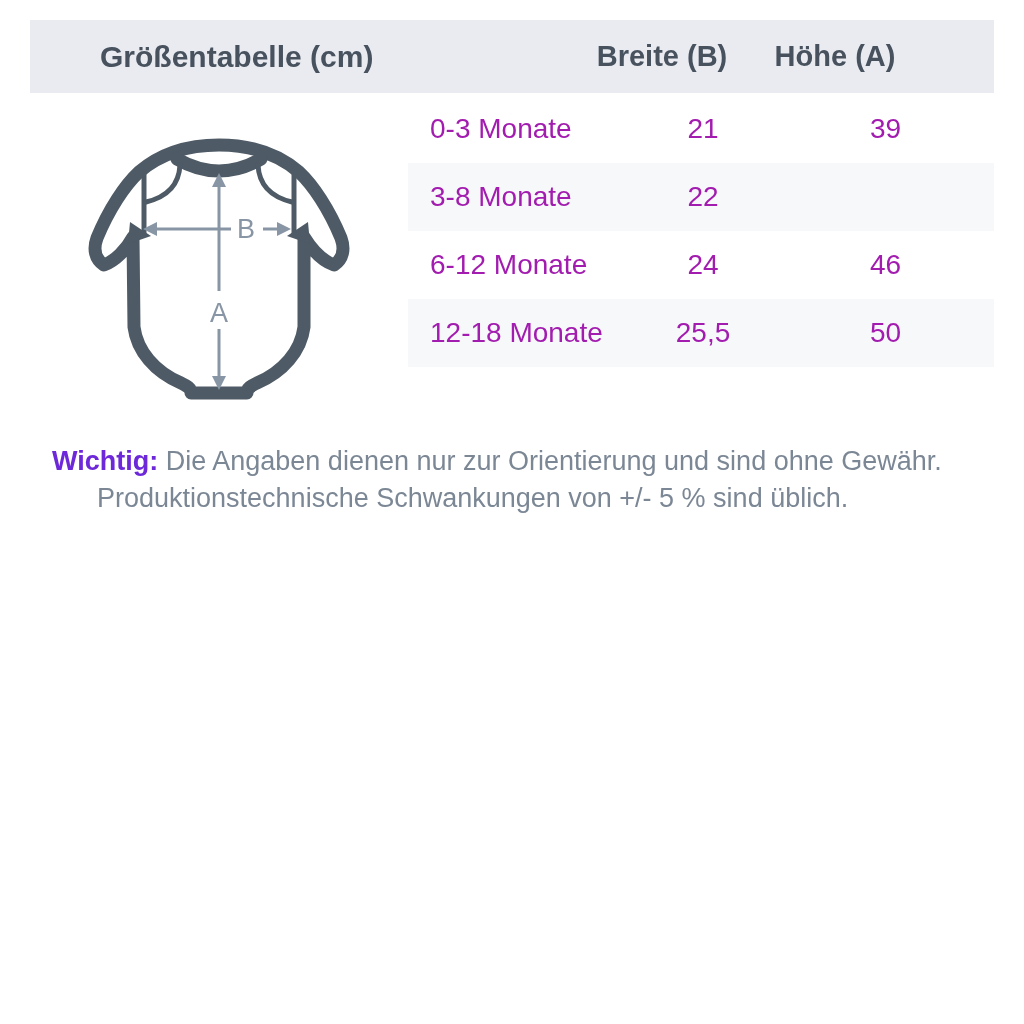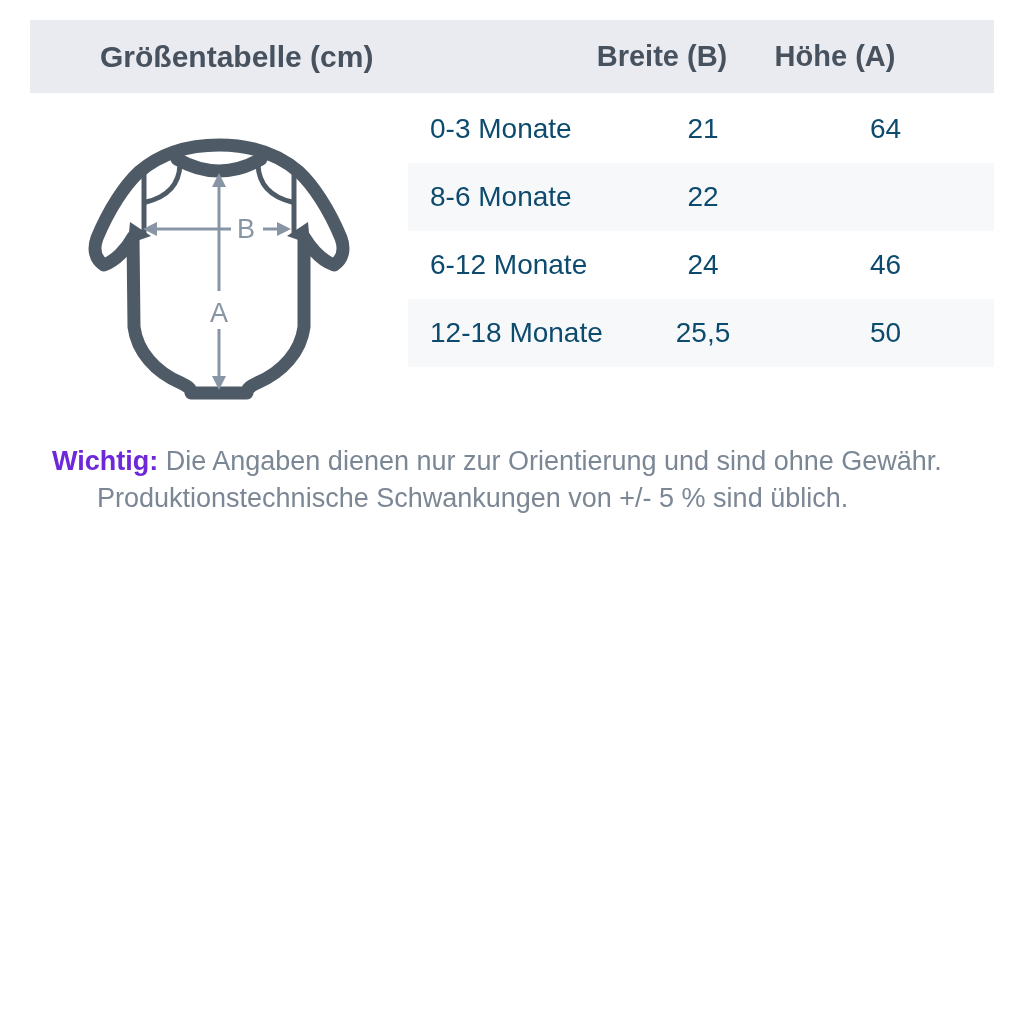--- a/index.html
+++ b/index.html
@@ -62,21 +62,21 @@
   }
   .size-table {
     flex: 1;
     padding-top: 2px;
   }
   .size-row {
     height: 68px;
     display: flex;
     align-items: center;
     font-size: 28px;
-    color: #0c4a6e;
+    color: #a21caf;
   }
   .size-row.striped { background: #f7f8fa; }
   .cell-label {
     width: 200px;
     box-sizing: border-box;
     padding-left: 22px;
     white-space: nowrap;
   }
   .cell-breite {
     width: 190px;
@@ -147,24 +147,24 @@
           <polygon points="59,91 73,84 73,98" fill="#8795a5"></polygon>
           <polygon points="207,91 193,84 193,98" fill="#8795a5"></polygon>
           <text x="162" y="100" text-anchor="middle" font-size="27" fill="#8795a5">B</text>
         </svg>
       </div>
 
       <div class="size-table">
         <div class="size-row">
           <div class="cell-label">0-3 Monate</div>
           <div class="cell-breite">21</div>
-          <div class="cell-hoehe">64</div>
+          <div class="cell-hoehe">39</div>
         </div>
         <div class="size-row striped">
-          <div class="cell-label">8-6 Monate</div>
+          <div class="cell-label">3-8 Monate</div>
           <div class="cell-breite">22</div>
         </div>
         <div class="size-row">
           <div class="cell-label">6-12 Monate</div>
           <div class="cell-breite">24</div>
           <div class="cell-hoehe">46</div>
         </div>
         <div class="size-row striped">
           <div class="cell-label">12-18 Monate</div>
           <div class="cell-breite">25,5</div>

